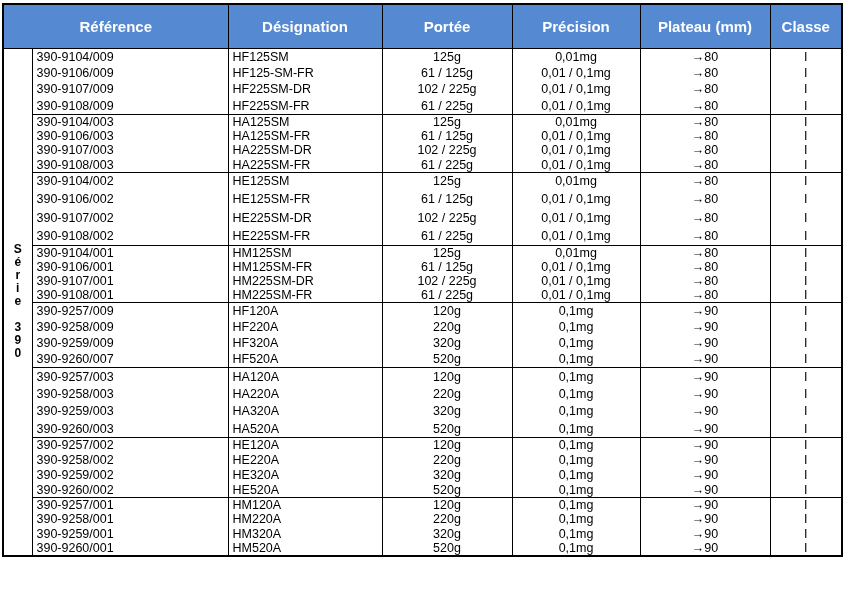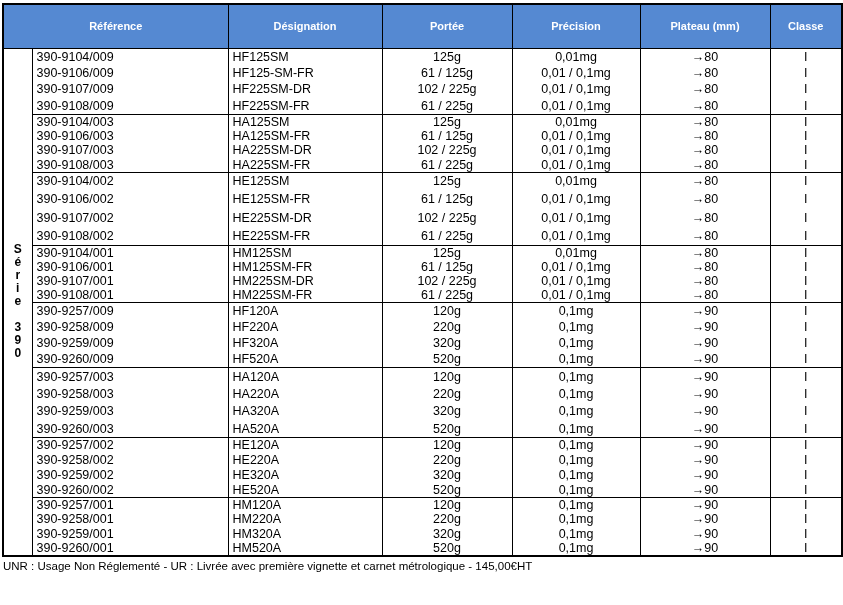--- a/index.html
+++ b/index.html
@@ -27,21 +27,21 @@
   col.c-des{width:154px;}
   col.c-portee{width:130px;}
   col.c-prec{width:128px;}
   col.c-plateau{width:130px;}
   col.c-classe{width:72px;}
 
   thead th{
     background:var(--header-bg);
     color:var(--header-text);
     font-weight:bold;
-    font-size:11px;
+    font-size:15px;
     height:44px;
     border:1px solid var(--border);
     border-bottom:1.5px solid var(--border);
     text-align:center;
     vertical-align:middle;
     padding:0;
   }
   tbody td{
     border-left:1px solid var(--border);
     border-right:1px solid var(--border);
@@ -264,21 +264,21 @@
         </tr>
         <tr style="height: 16.25px; margin-top: 24px;">
           <td class="col-reference">390-9259/009</td>
           <td class="col-designation">HF320A</td>
           <td class="col-portee">320g</td>
           <td class="col-precision">0,1mg</td>
           <td class="col-plateau">→90</td>
           <td class="col-classe">I</td>
         </tr>
         <tr style="height: 16.25px;">
-          <td class="col-reference">390-9260/009</td>
+          <td class="col-reference">390-9260/007</td>
           <td class="col-designation">HF520A</td>
           <td class="col-portee">520g</td>
           <td class="col-precision">0,1mg</td>
           <td class="col-plateau">→90</td>
           <td class="col-classe">I</td>
         </tr>
         <tr class="group-start" style="height: 17.5px;">
           <td class="col-reference">390-9257/003</td>
           <td class="col-designation">HA120A</td>
           <td class="col-portee">120g</td>
@@ -369,14 +369,13 @@
         <tr style="height: 14.5px;">
           <td class="col-reference">390-9260/001</td>
           <td class="col-designation">HM520A</td>
           <td class="col-portee">520g</td>
           <td class="col-precision">0,1mg</td>
           <td class="col-plateau">→90</td>
           <td class="col-classe">I</td>
         </tr>
       </tbody>
   </table>
-  <div class="footer-note">UNR : Usage Non Réglementé - UR : Livrée avec première vignette et carnet métrologique - 145,00€HT</div>
 </div>
 
 </body></html>

